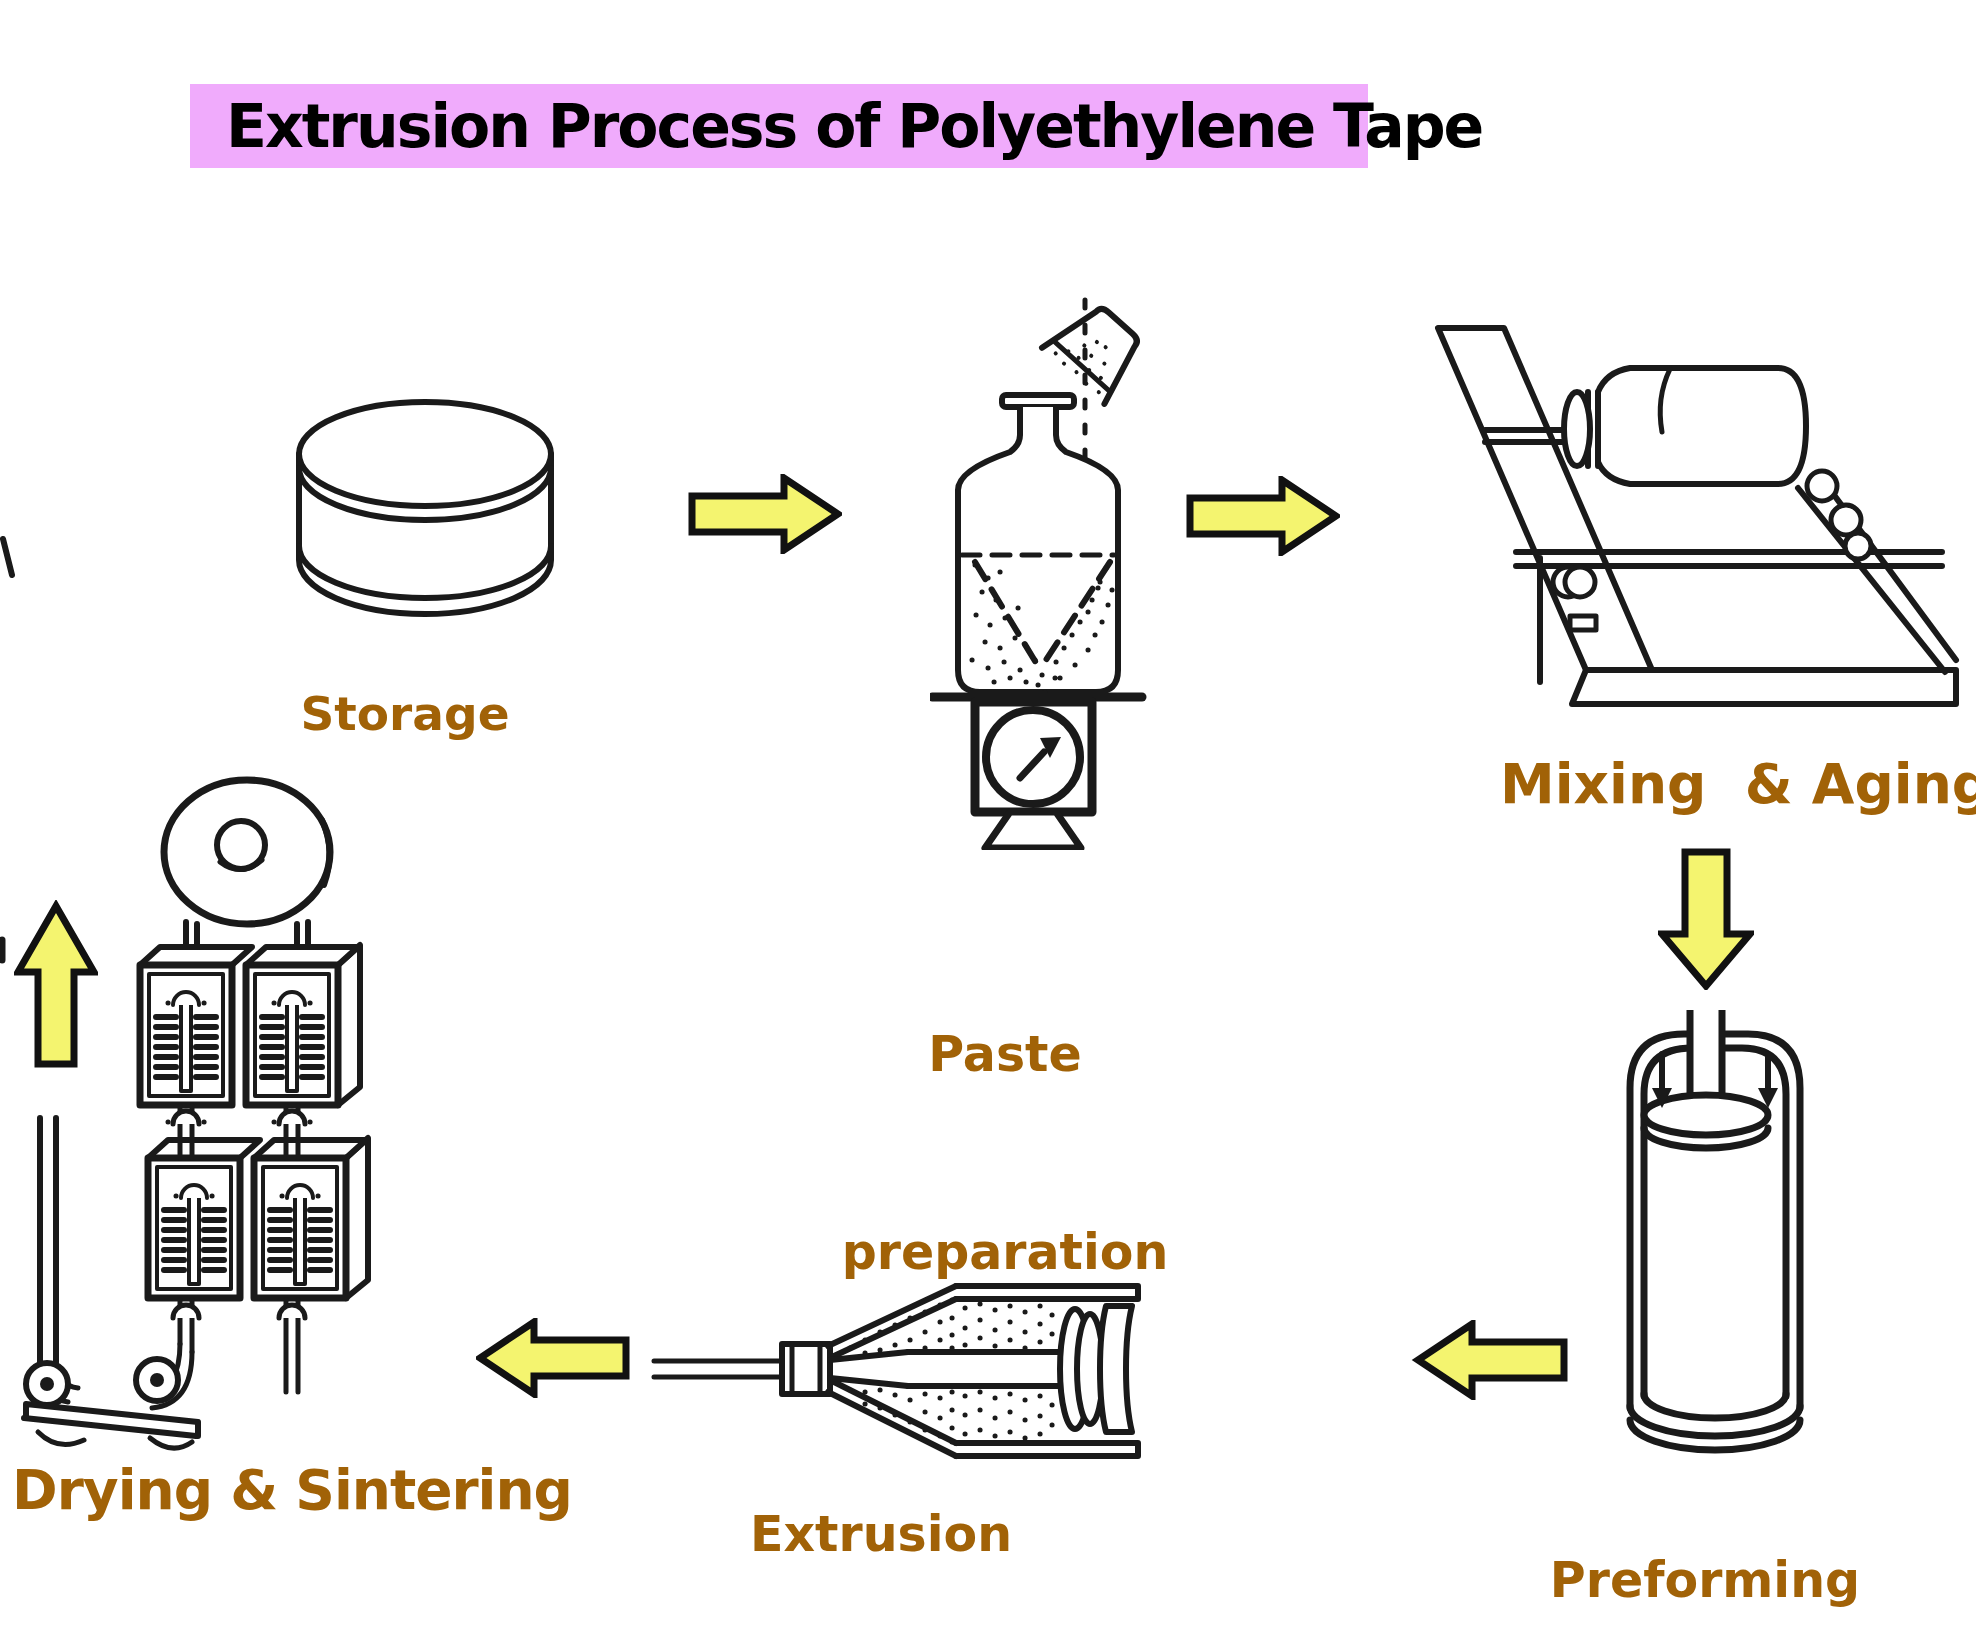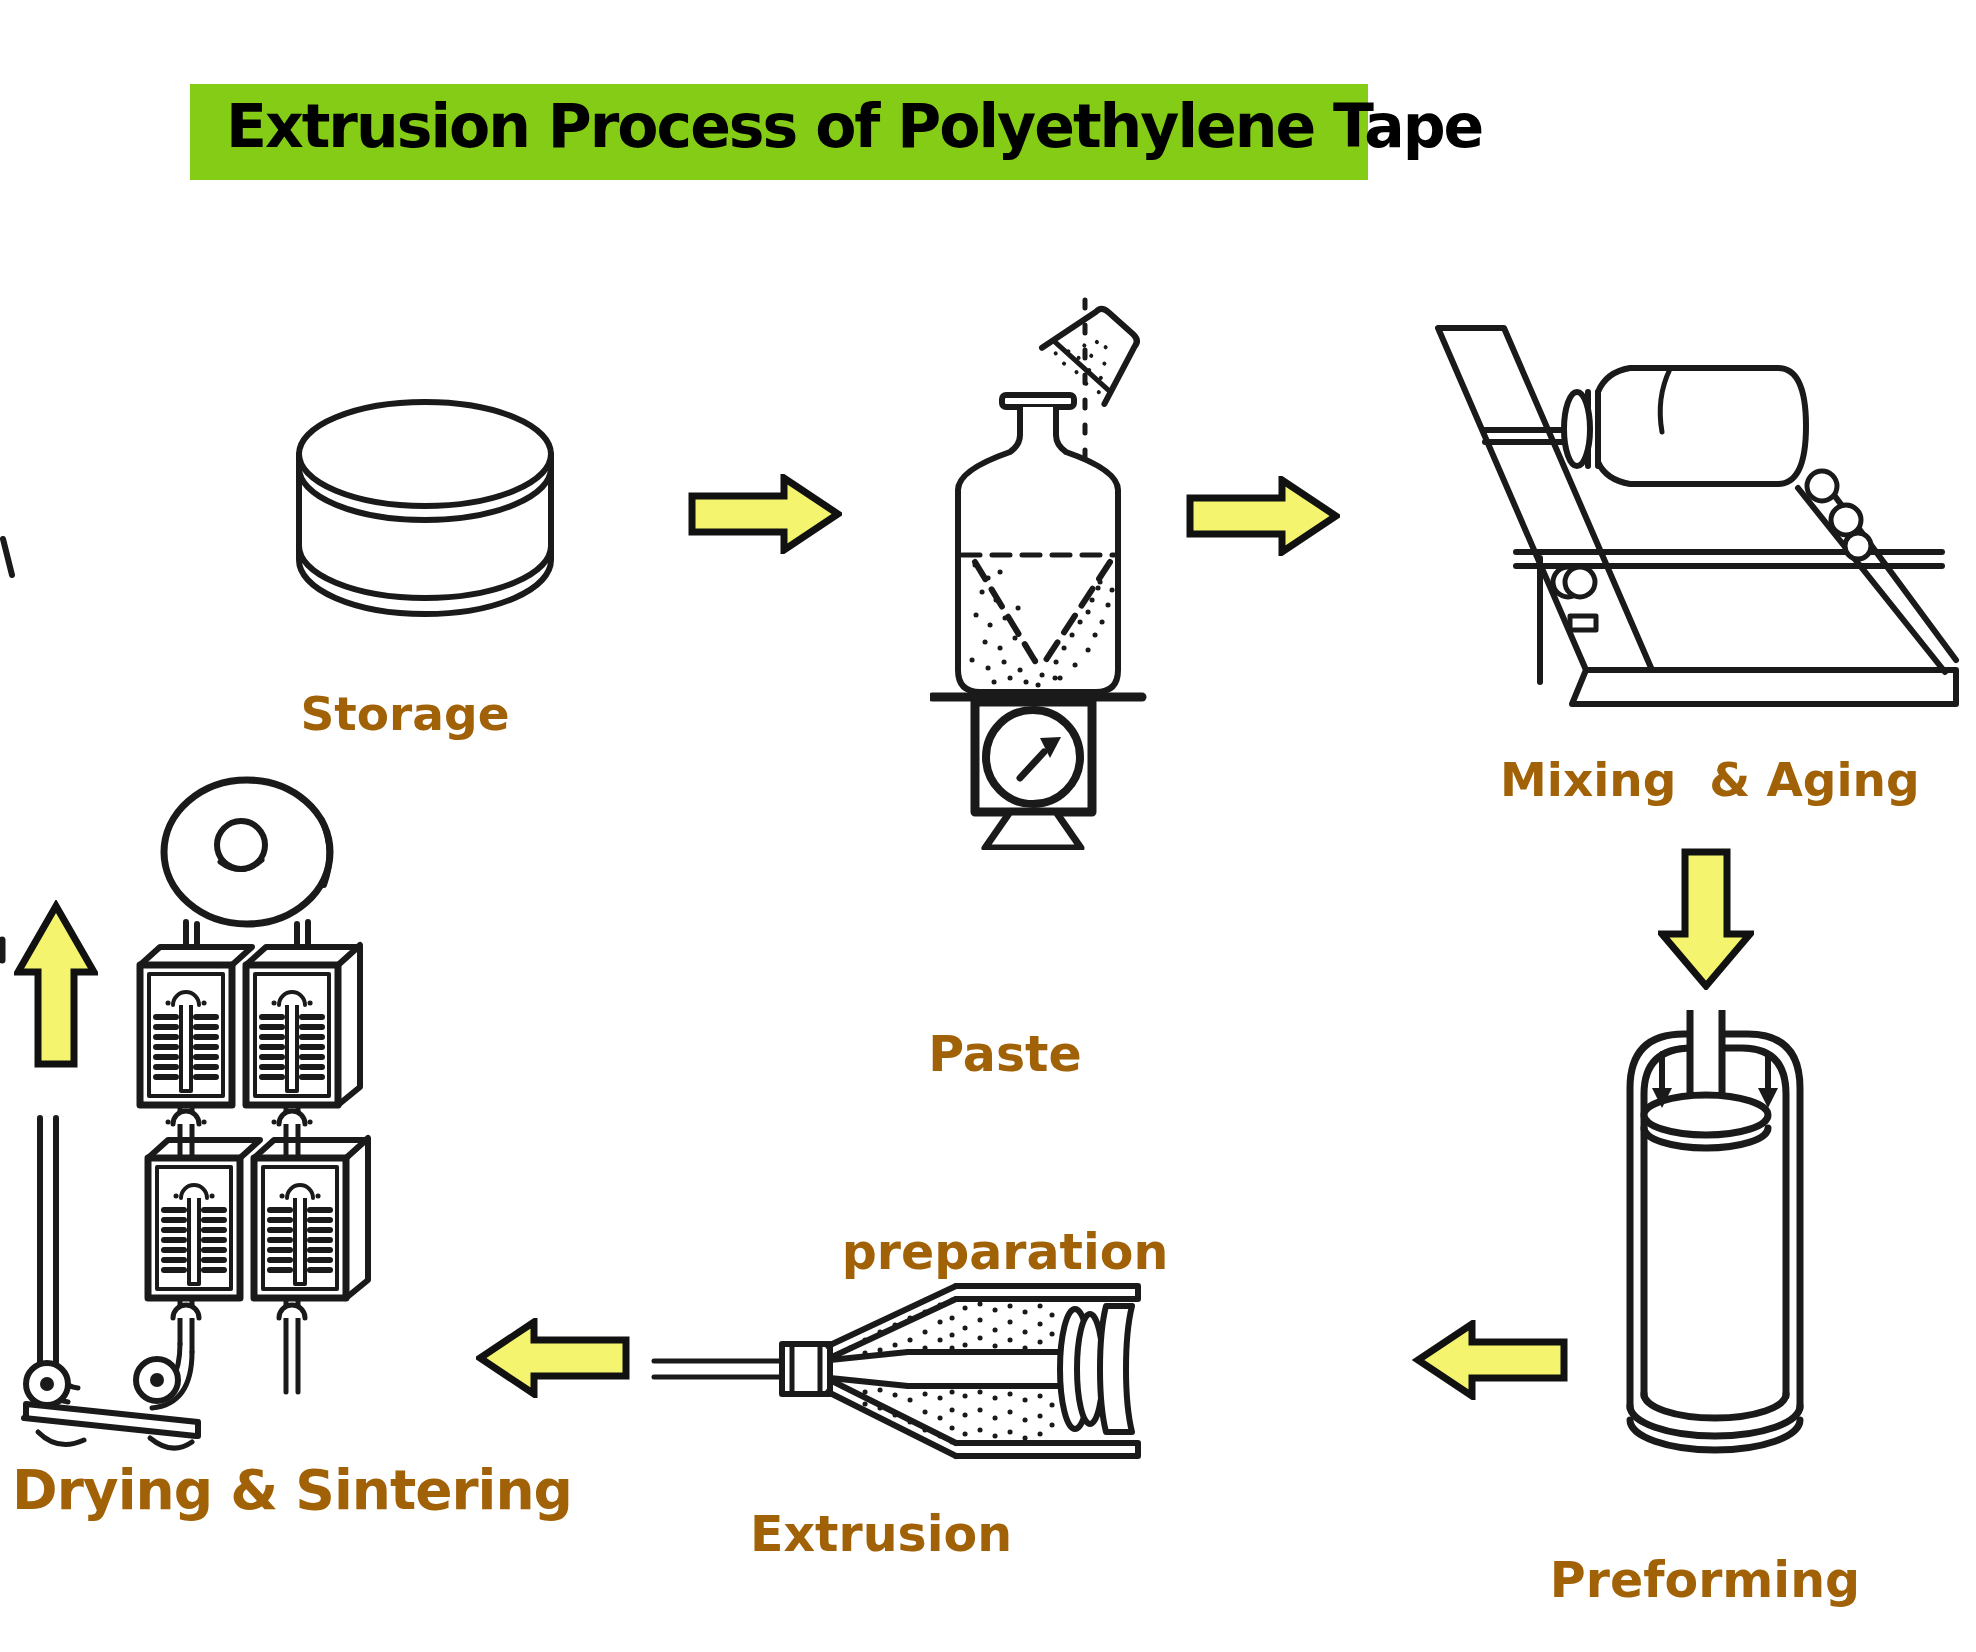--- a/index.html
+++ b/index.html
@@ -1,25 +1,25 @@
 <!DOCTYPE html>
 <html><head>
 <meta charset="utf-8">
 <style>
   html,body{margin:0;padding:0;background:#ffffff;}
   #stage{position:relative;width:1976px;height:1652px;background:#ffffff;overflow:hidden;
          font-family:"DejaVu Sans","Liberation Sans",sans-serif;}
   .abs{position:absolute;}
-  #banner{left:190px;top:84px;width:1178px;height:96px;background:#84cc16;}
+  #banner{left:190px;top:84px;width:1178px;height:84px;background:#f0abfc;}
   #banner span{display:block;line-height:84px;padding-left:36px;font-size:60px;font-weight:700;
                letter-spacing:-2px;color:#000;white-space:nowrap;}
   .label{font-weight:700;color:#a16207;white-space:pre;}
   .lab-storage{left:235px;top:686px;width:340px;text-align:center;font-size:47px;}
   .lab-paste{left:795px;top:890px;width:420px;text-align:center;font-size:49px;line-height:66px;}
-  .lab-mixing{left:1500px;top:752px;width:476px;text-align:left;font-size:47px;}
+  .lab-mixing{left:1500px;top:752px;width:476px;text-align:left;font-size:55px;}
   .lab-preforming{left:1490px;top:1552px;width:430px;text-align:center;font-size:49px;}
   .lab-extrusion{left:750px;top:1506px;width:395px;text-align:left;font-size:49px;}
   .lab-drying{left:12px;top:1458px;width:445px;text-align:center;font-size:55px;letter-spacing:-1px;}
 </style>
 </head>
 <body>
 
 <div id="stage">
 
   <div id="banner" class="abs">

